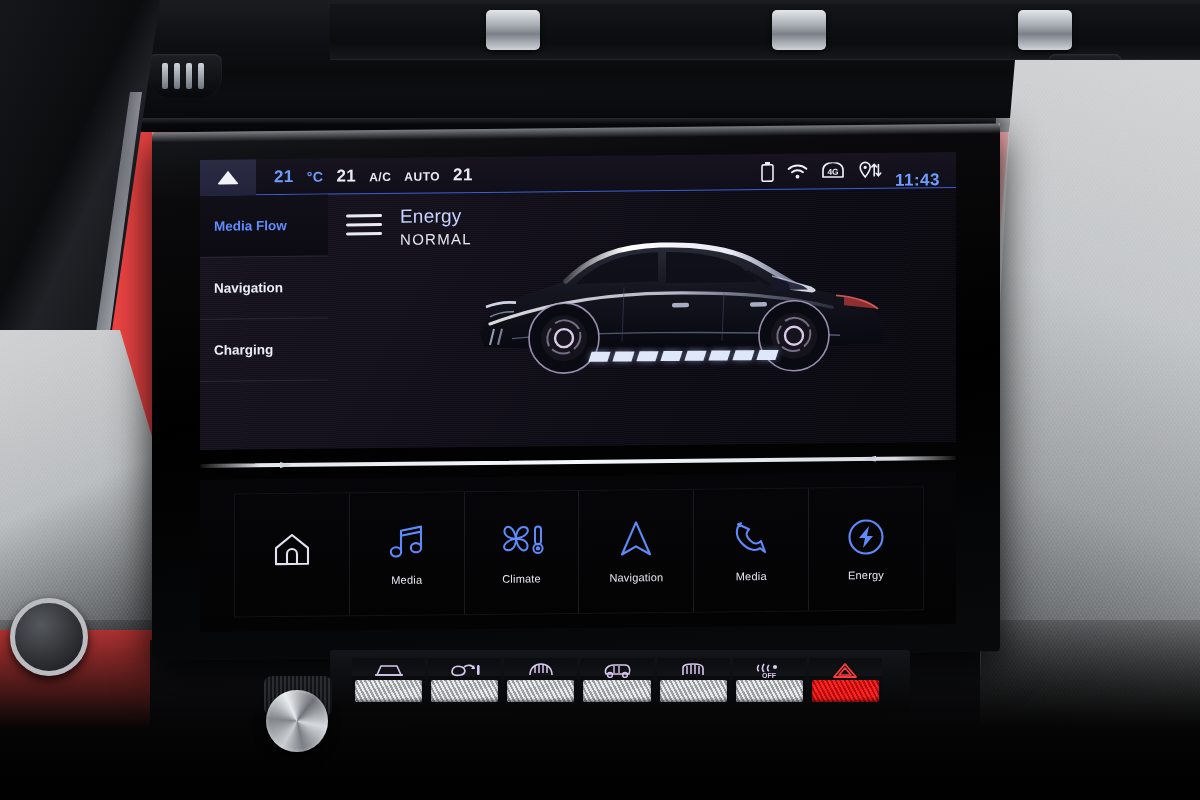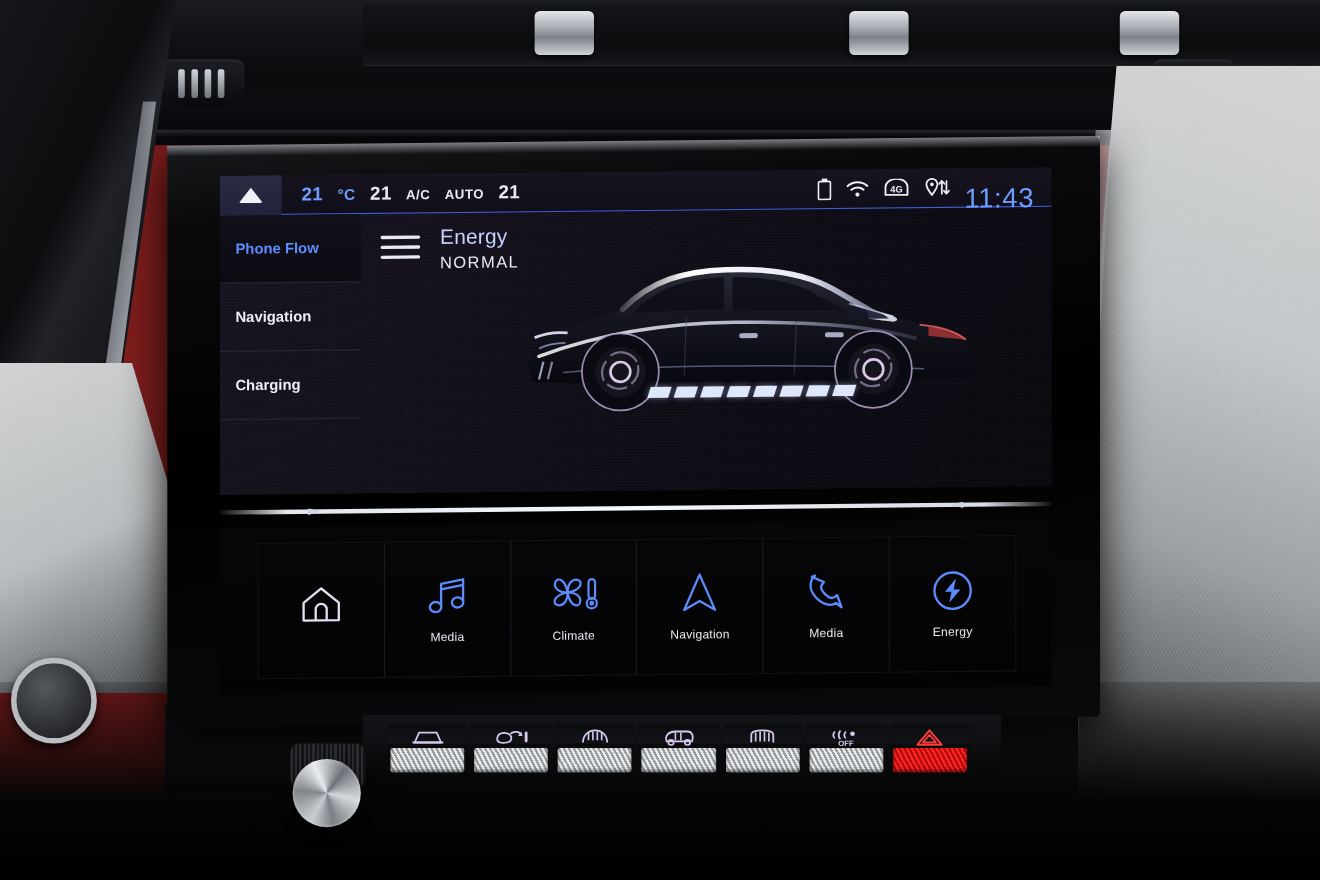--- a/index.html
+++ b/index.html
@@ -1,20 +1,20 @@
 <!DOCTYPE html>
 <html><head>
 <meta charset="utf-8">
 <style>
   * { margin:0; padding:0; box-sizing:border-box; }
   html,body{ width:1200px; height:800px; overflow:hidden; background:#000;
              font-family:"Liberation Sans", sans-serif; }
 
   
-  .cabin{ position:absolute; inset:0; background:#7f1d1d; overflow:hidden; }
+  .cabin{ position:absolute; inset:0; background:#ef4444; overflow:hidden; }
 
   .dash-top{
     position:absolute; left:0; top:0; width:1200px; height:132px;
     background:
       linear-gradient(180deg,#1b1c1f 0%,#101114 28%,#0a0b0d 55%,#0d0e11 72%,#07080a 100%);
   }
   .dash-top:after{
     content:""; position:absolute; left:0; top:118px; width:1200px; height:6px;
     background:linear-gradient(180deg,#2b2d33,#0a0b0c);
   }
@@ -132,21 +132,21 @@
     background:linear-gradient(180deg,#2b2b44,#22223a);
   }
   .tri-up{ width:0;height:0;border-left:11px solid transparent;border-right:11px solid transparent;
            border-bottom:14px solid #f1f2f7; border-radius:3px; }
   .sb-climate{ display:flex; align-items:baseline; gap:13px; padding-left:18px;
                font-size:17px; font-weight:bold; color:#e9eaf2; letter-spacing:.4px; }
   .sb-temp-blue{ color:#6f9dff; }
   .sb-sm{ font-size:12px; letter-spacing:.5px;text-align:right; }
   .sb-right{ margin-left:auto; display:flex; align-items:center; gap:13px; padding-right:16px; }
   .sb-right svg{ display:block; }
-  .sb-time{ font-size:25px; font-weight:normal; color:#6f9dff; letter-spacing:.5px;margin-top:21px; }
+  .sb-time{ font-size:17px; font-weight:bold; color:#6f9dff; letter-spacing:.5px;margin-top:21px; }
 
   
   .sidemenu{ position:absolute; left:0; top:36px; width:128px; height:254px; }
   .menu-item{
     height:62px; display:flex; align-items:center; padding-left:14px;
     font-size:13.5px; font-weight:bold; color:#eceef5;
     border-bottom:1px solid #2a2838;
   }
   .menu-item.active{ color:#5f8cff; background:linear-gradient(180deg,#110f18,#0c0a12); }
 
@@ -309,21 +309,21 @@
               <path d="M16.2 3.4v11.6M16.2 3.4l-2.4 2.6M16.2 3.4l2.4 2.6" fill="none" stroke="#eceef4" stroke-width="1.6" stroke-linecap="round"></path>
               <path d="M20.4 15V3.6M20.4 15l-2.3-2.6M20.4 15l2.3-2.6" fill="none" stroke="#eceef4" stroke-width="1.6" stroke-linecap="round"></path>
             </svg>
           </span>
           <span class="sb-time">11:43</span>
         </div>
       </div>
 
       <div class="sidemenu">
         <div class="menu-item active">
-          <span>Phone Flow</span>
+          <span>Media Flow</span>
         </div>
         <div class="menu-item">
           <span>Navigation</span>
         </div>
         <div class="menu-item">
           <span>Charging</span>
         </div>
       </div>
 
       <div class="hamburger">

